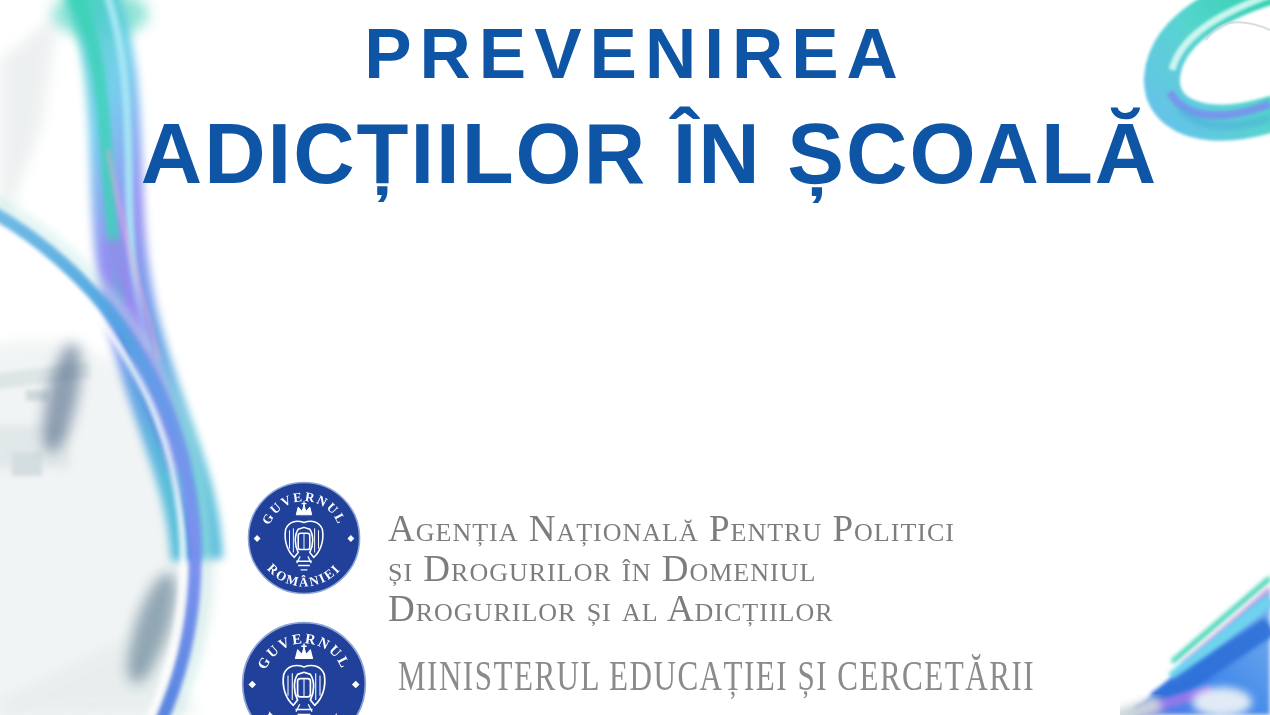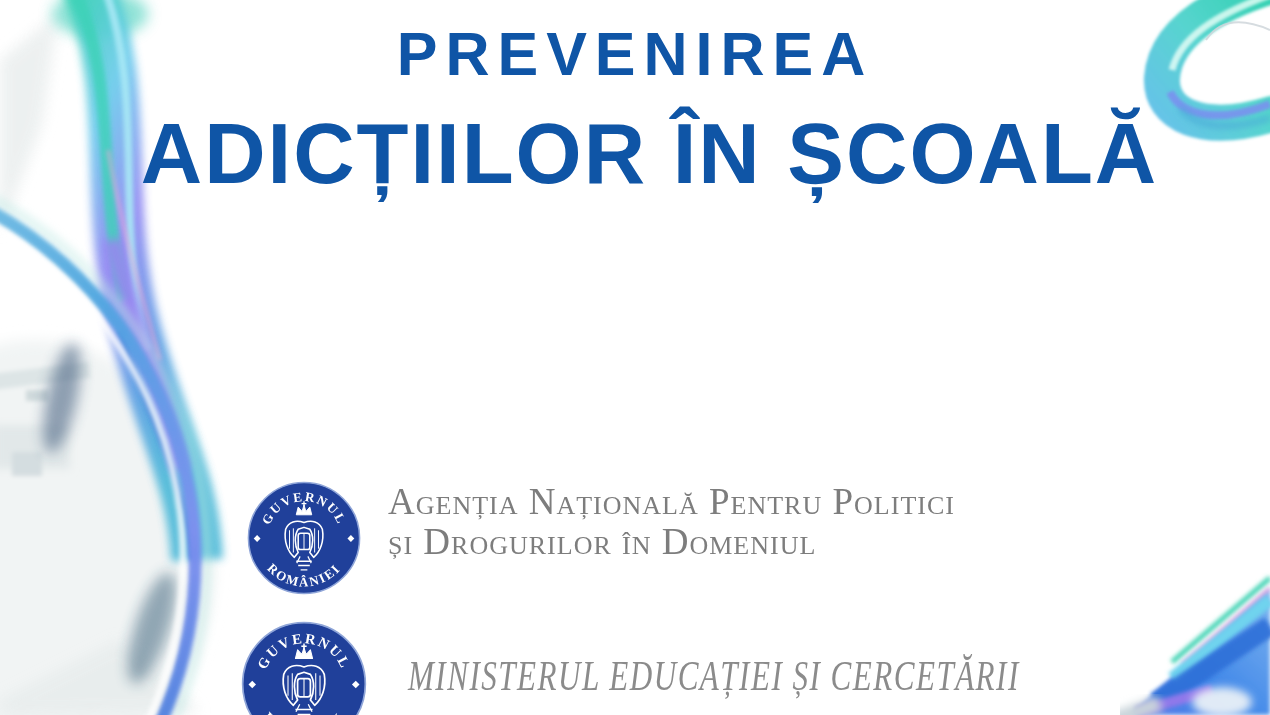--- a/index.html
+++ b/index.html
@@ -10,43 +10,44 @@
   .deco{position:absolute;pointer-events:none;}
   #left-deco{left:0;top:0;}
   #right-top-deco{right:0;top:0;}
   #right-bottom-deco{right:0;bottom:0;}
 
   .title-block{
     position:absolute;left:0;top:2px;width:1270px;text-align:center;
     color:var(--title-blue,#0f55a6);
   }
   .title-line-1{
-    font-size:61px;font-weight:bold;letter-spacing:8px;line-height:104px;
+    font-size:71px;font-weight:bold;letter-spacing:8px;line-height:104px;
     font-family:"Liberation Sans",sans-serif;
   }
   .title-line-2{
     font-size:85px;font-weight:bold;letter-spacing:2px;line-height:96px;
     font-family:"Liberation Sans",sans-serif;
     margin-left:29px;
   }
 
   .org-row{position:absolute;display:flex;align-items:flex-start;}
   #org-row-1{left:246px;top:480px;}
   #org-row-2{left:240px;top:620px;}
   .seal{flex:0 0 auto;display:block;}
   .org-text{
     font-family:"Liberation Serif",serif;
     color:var(--org-gray,#7d7d7d);
+    margin-top:27px;
   }
   #org-row-1 .org-text{margin-left:26px;padding-top:2px;}
   .agency-line{
     font-variant:small-caps;font-size:37px;line-height:40px;letter-spacing:1px;
     white-space:nowrap;
   }
-  #org-row-2 .org-text{margin-left:40px;margin-top:32px;font-style:italic;}
+  #org-row-2 .org-text{margin-left:30px;margin-top:32px;}
   .ministry-line{
     font-size:42px;letter-spacing:2px;white-space:nowrap;
     color:var(--ministry-gray,#8b8b8b);
     transform:scaleX(0.74);transform-origin:left center;display:inline-block;
   }
   .seal-arc-text{
     font-family:"Liberation Serif",serif;font-weight:bold;fill:#ffffff;
     letter-spacing:2px;
   }
 </style>
@@ -176,20 +177,21 @@
         <path d="M45,52 V71 M49,50 V75 M71,50 V75 M75,52 V71" stroke-width="1"></path>
         <rect x="54" y="55" width="12" height="17" rx="2.5"></rect>
         <path d="M60,55 V72" stroke-width="1"></path>
         <path d="M56,79 l-3.5,7 M64,79 l3.5,7" stroke-width="1.2"></path>
         <path d="M52,84 h16 M54,88.5 h12 M56.5,93 h7" stroke-width="1.4"></path>
       </g>
     </svg>
     <div class="org-text">
       <div class="agency-line">Agenția Națională Pentru Politici</div>
       <div class="agency-line">și Drogurilor în Domeniul</div>
+      <div class="agency-line">Drogurilor și al Adicțiilor</div>
     </div>
   </div>
 
   <div class="org-row" id="org-row-2">
     <svg class="seal" width="128" height="128" viewBox="0 0 120 120">
       <circle cx="60" cy="60" r="57.5" fill="#20409a" stroke="#8fa5d8" stroke-width="1.6"></circle>
       <path id="s2top" d="M 22,60 A 38,38 0 0 1 98,60" fill="none"></path>
       <path id="s2bot" d="M 10,60 A 50,50 0 0 0 110,60" fill="none"></path>
       <text class="seal-arc-text" font-size="13.5">
         <textPath href="#s2top" startOffset="50%" text-anchor="middle">GUVERNUL</textPath>

